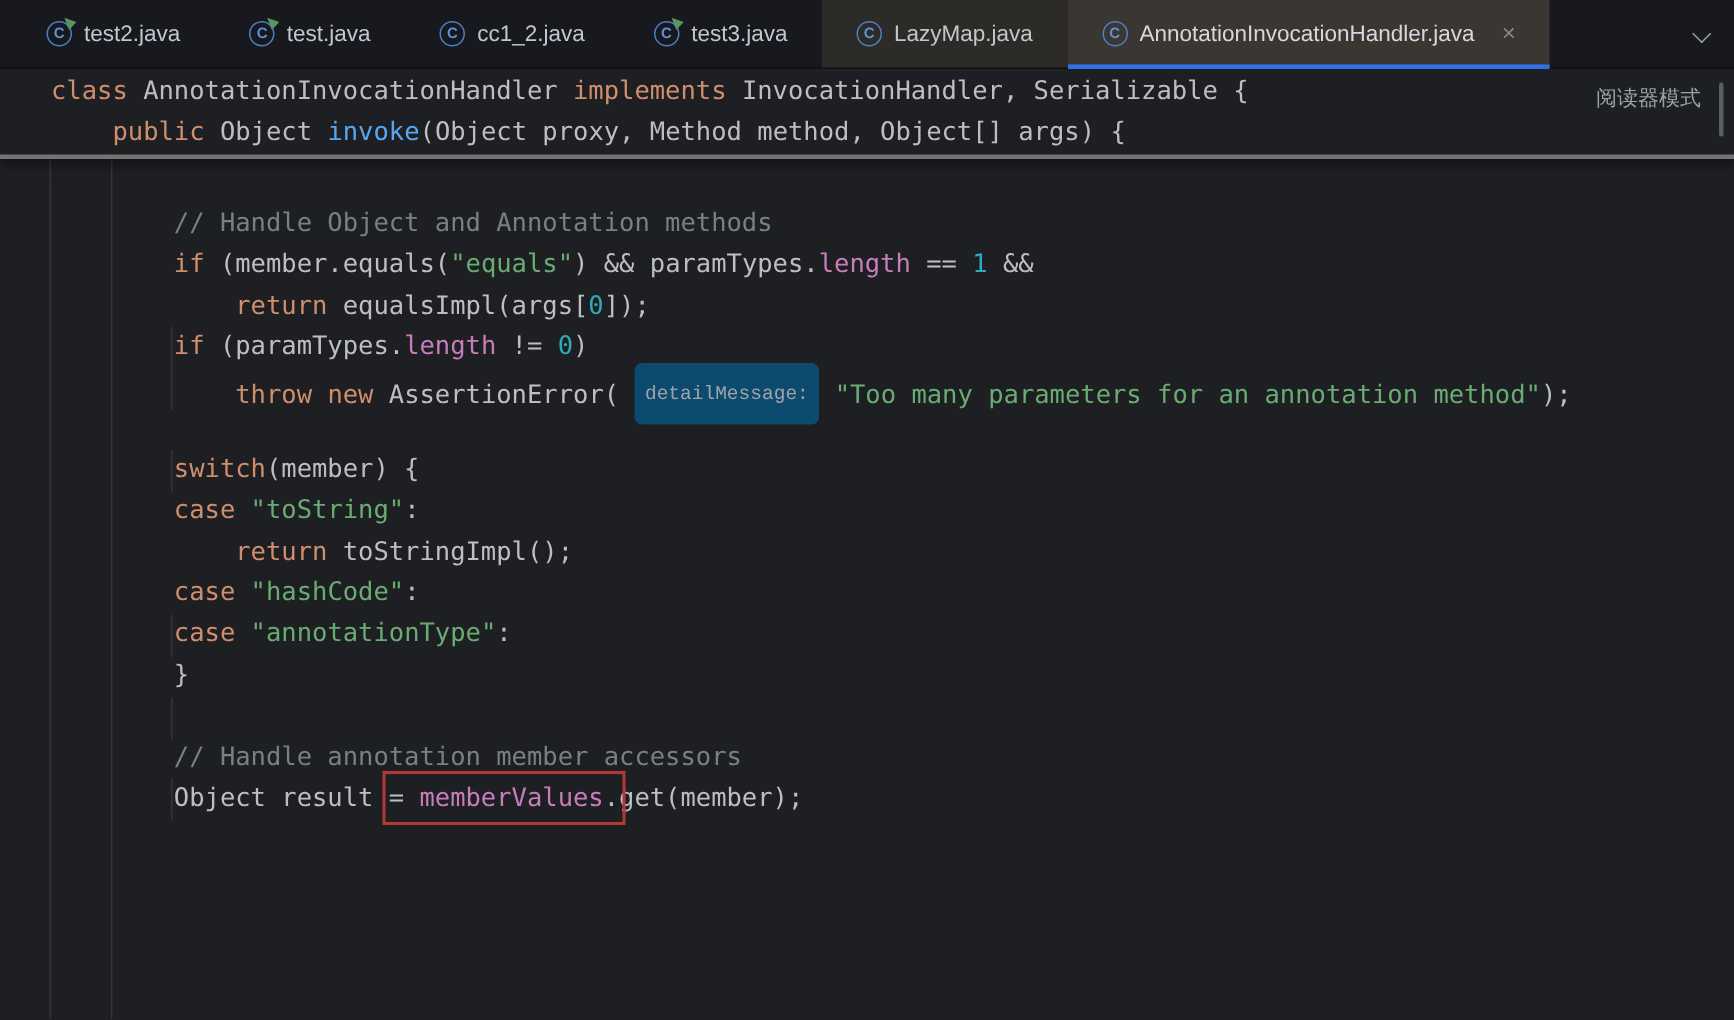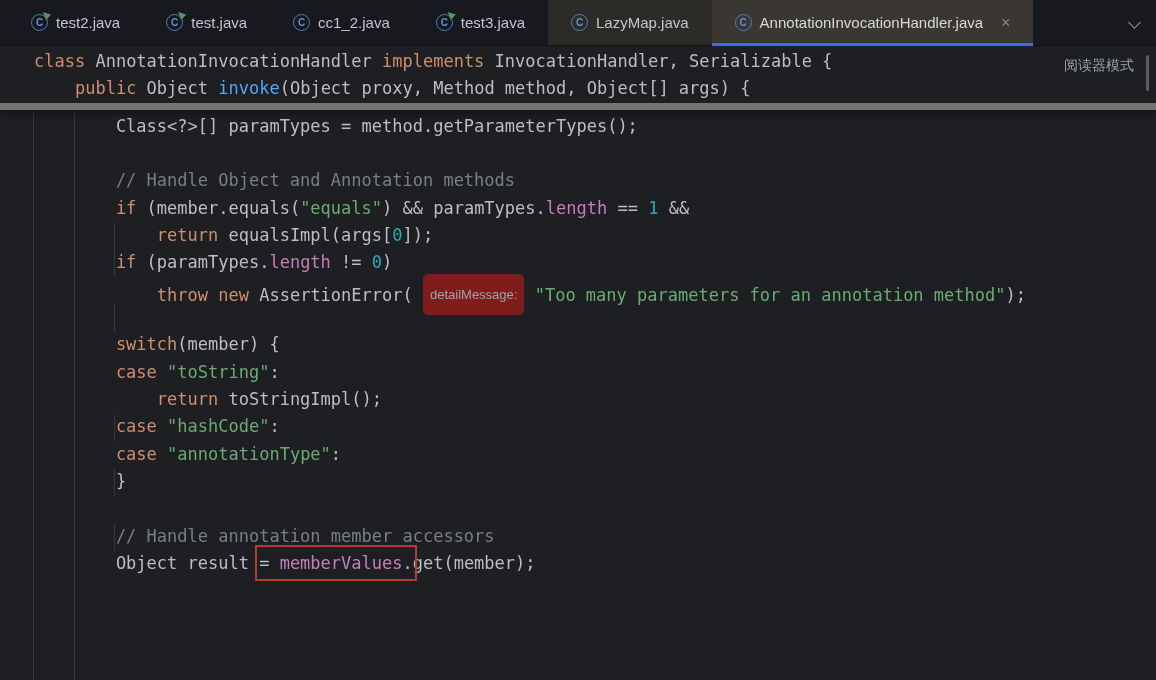--- a/index.html
+++ b/index.html
@@ -44,21 +44,21 @@
   }
   .chevron::before{
     content:"";position:absolute;left:0;top:0;width:8px;height:8px;
     border-right:1.6px solid #9da0a4;border-bottom:1.6px solid #9da0a4;
     transform:rotate(45deg);
   }
   
   .sticky{
     position:relative;background:var(--c-editor_bg,#1e1f22);
     padding-top:2px;
-    border-bottom:7px solid #737373;
+    border-bottom:3px solid #737373;
     box-shadow:0 4px 7px rgba(0,0,0,.38);
     z-index:5;
   }
   .reader-mode{
     position:absolute;right:22px;top:11px;
     color:#9ba0a6;font-size:14px;margin-left:14px;
   }
   .scroll-thumb{
     position:absolute;right:7px;top:9px;width:3px;height:36px;
     background:#5a5d61;border-radius:2px;z-index:9;
@@ -73,22 +73,22 @@
   .code-area{position:relative;padding-top:3px;height:573px;}
   .tk-kw{color:var(--c-keyword,#CF8E6D);}
   .tk-def{color:var(--c-text,#BCBEC4);}
   .tk-str{color:var(--c-string,#6AAB73);}
   .tk-num{color:var(--c-number,#2AACB8);}
   .tk-cmt{color:var(--c-comment,#7A7E85);}
   .tk-fld{color:var(--c-field,#C77DBB);text-align:center;}
   .tk-mth{color:var(--c-method,#56A8F5);}
   .hint-chip{
     display:inline-block;vertical-align:middle;
-    background:#7f1d1d;color:#9fa3ab;border-radius:5px;
-    font-family:Liberation Sans, sans-serif;font-size:13px;
+    background:#0c4a6e;color:#9fa3ab;border-radius:5px;
+    font-family:Liberation Mono, monospace;font-size:13px;
     line-height:19px;padding:11px 7px;margin-top:-3px;
   }
   .indent-guide{position:absolute;width:1px;background:#33363a;}
   .red-box{
     position:absolute;left:255px;top:-5px;width:162px;height:36px;
     border:2px solid var(--c-highlight_box,#B13A37);
     box-sizing:border-box;pointer-events:none;
   }
 </style>
 </head>
@@ -134,21 +134,20 @@
 </div>
 
 <div class="code-area" id="code">
   <div class="indent-guide" style="left:33px;top:0;height:573px;"></div>
   <div class="indent-guide" style="left:74px;top:0;height:573px;"></div>
   <div class="indent-guide" style="left:114px;top:112px;height:55px;"></div>
   <div class="indent-guide" style="left:114px;top:194px;height:28px;"></div>
   <div class="indent-guide" style="left:114px;top:304px;height:28px;"></div>
   <div class="indent-guide" style="left:114px;top:359px;height:28px;"></div>
   <div class="indent-guide" style="left:114px;top:413px;height:28px;"></div>
-<div class="code-line"><span class="tk-def">        Class&lt;?&gt;[] paramTypes = method.getParameterTypes();</span></div>
     <div class="code-line"></div>
     <div class="code-line"><span class="tk-cmt">        // Handle Object and Annotation methods</span></div>
     <div class="code-line"><span class="tk-kw">        if</span><span class="tk-def"> (member.equals(</span><span class="tk-str">"equals"</span><span class="tk-def">) &amp;&amp; paramTypes.</span><span class="tk-fld">length</span><span class="tk-def"> == </span><span class="tk-num">1</span><span class="tk-def"> &amp;&amp;</span></div>
     <div class="code-line"><span class="tk-kw">            return</span><span class="tk-def"> equalsImpl(args[</span><span class="tk-num">0</span><span class="tk-def">]);</span></div>
     <div class="code-line"><span class="tk-kw">        if</span><span class="tk-def"> (paramTypes.</span><span class="tk-fld">length</span><span class="tk-def"> != </span><span class="tk-num">0</span><span class="tk-def">)</span></div>
     <div class="code-line"><span class="tk-kw">            throw</span><span class="tk-def"> </span><span class="tk-kw">new</span><span class="tk-def"> AssertionError( </span><span class="hint-chip">detailMessage:</span><span class="tk-def"> </span><span class="tk-str">"Too many parameters for an annotation method"</span><span class="tk-def">);</span></div>
     <div class="code-line"></div>
     <div class="code-line"><span class="tk-kw">        switch</span><span class="tk-def">(member) {</span></div>
     <div class="code-line"><span class="tk-kw">        case</span><span class="tk-def"> </span><span class="tk-str">"toString"</span><span class="tk-def">:</span></div>
     <div class="code-line"><span class="tk-kw">            return</span><span class="tk-def"> toStringImpl();</span></div>

